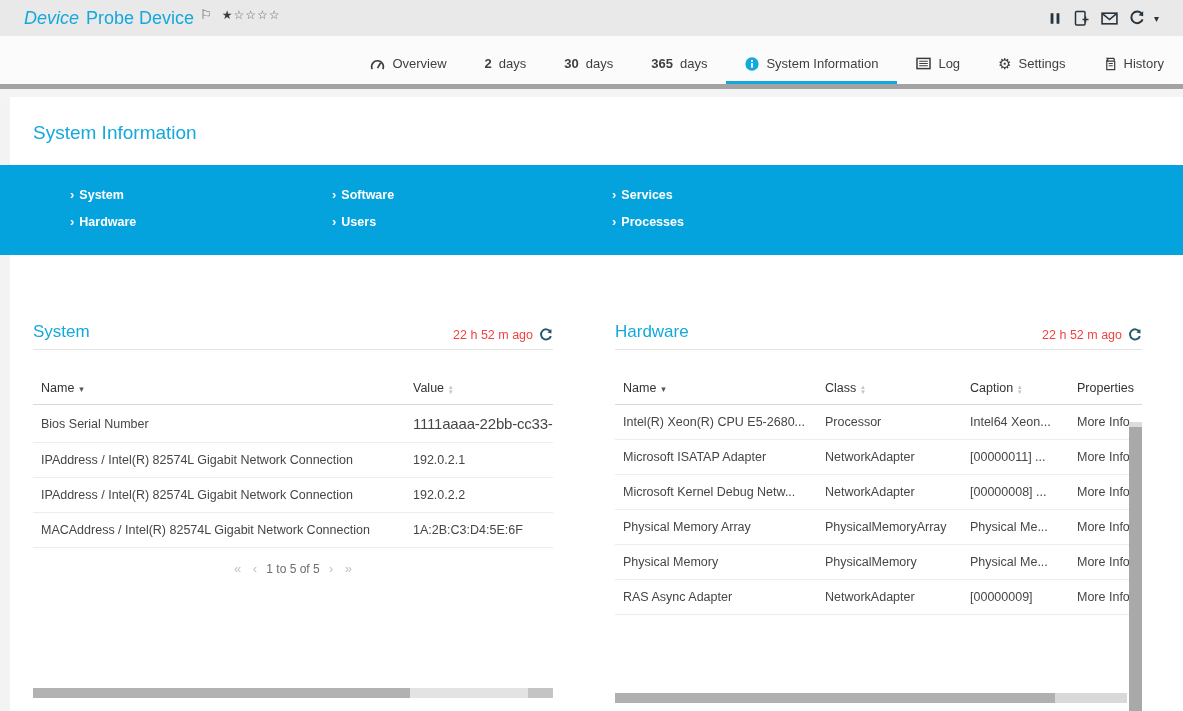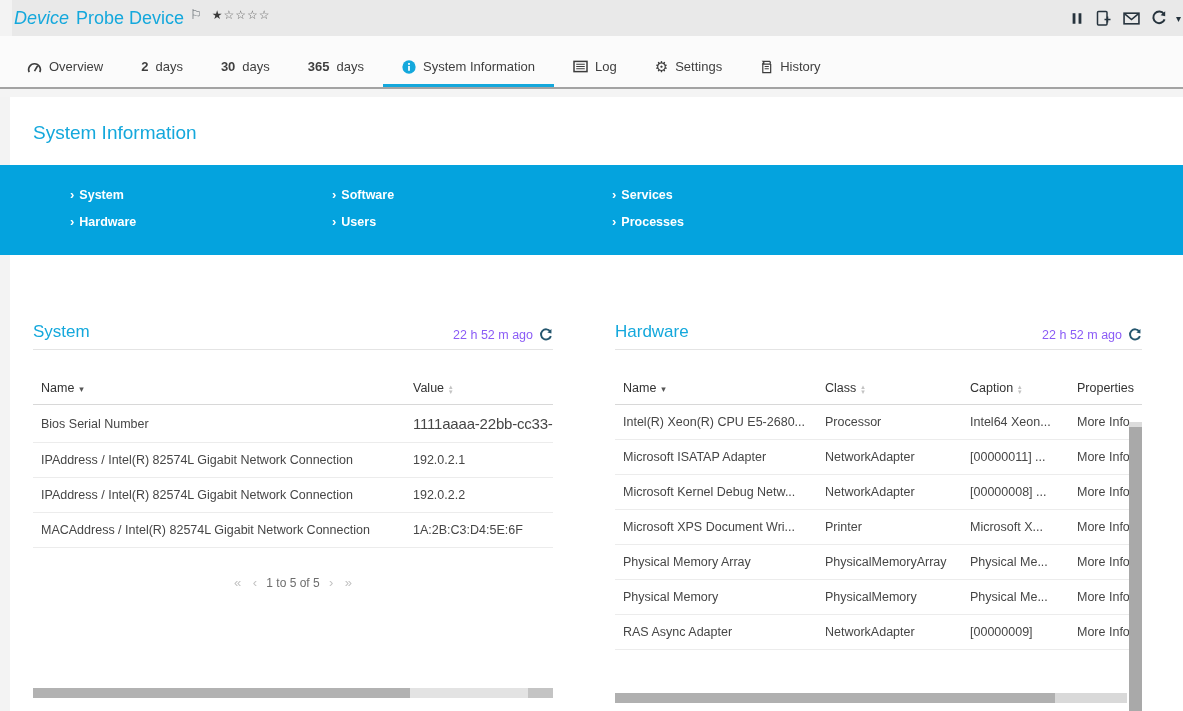--- a/index.html
+++ b/index.html
@@ -5,34 +5,34 @@
   * { box-sizing: border-box; }
   html,body { margin:0; padding:0; }
   body {
     width:1183px; height:711px; overflow:hidden;
     font-family:"Liberation Sans", sans-serif;
     background:#f3f3f3; color:#444;
   }
   svg { display:block; }
 
   
-  .topbar { height:36px; background:#e9e9e9; display:flex; align-items:center; padding:0 2px;margin-left:12px; }
+  .topbar { height:36px; background:#e9e9e9; display:flex; align-items:center; padding:0 24px; }
   .device-title { font-size:18px; color:#14a8dc; display:flex; align-items:baseline; }
   .device-type { font-style:italic; margin-right:7px; }
   .flag { margin:0 10px 8px 6px; color:#5a6268; font-size:13px; cursor:pointer; }
   .stars { font-size:12px; letter-spacing:1px; margin-bottom:6px; cursor:pointer; }
   .star-full { color:#3a3a3a; }
   .star-empty { color:#666; }
   .topbar-actions { margin-left:auto; display:flex; align-items:center; gap:11px; color:#26333d; }
   .topbar-actions .act { cursor:pointer; display:flex; align-items:center; }
   .chev-down { font-size:10px; color:#26333d; margin-left:-2px; }
 
   
   .tabs-wrap { height:61px; background:#fbfbfb; display:flex; flex-direction:column; justify-content:flex-end; }
-  .tabs { display:flex; align-items:flex-end; border-bottom:2px solid #a3a3a3; padding-left:8px; }
+  .tabs { display:flex; align-items:flex-end; border-bottom:5px solid #a3a3a3; padding-left:8px;justify-content:flex-end; }
   .tab { display:flex; align-items:center; gap:7px; padding:9px 19px 10px 19px; font-size:13px;
          color:#3f3f3f; cursor:pointer; white-space:nowrap; border-bottom:3px solid transparent; }
   .tab .num { font-weight:bold; }
   .tab.active { border-bottom:3px solid #14a8dc; }
   .tab .ticon { color:#3c3c3c; }
   .gear-glyph { font-size:15px; line-height:14px; }
   .substrip { height:8px; background:#f4f4f4; }
 
   
   .panel { margin-left:10px; width:1173px; background:#fff; height:614px; }
@@ -47,35 +47,35 @@
   .ql-chev { margin-right:5px; font-size:13px; font-weight:bold; }
 
   
   .content { display:flex; padding:67px 0 0 23px; height:456px; position:relative; }
   .col-left  { width:520px; position:relative; }
   .col-right { width:527px; margin-left:62px; position:relative; overflow:hidden; }
 
   .panel-head { display:flex; justify-content:space-between; align-items:flex-end;
                 border-bottom:1px solid #e4e4e4; padding-bottom:7px; }
   .panel-title { color:#14a8dc; font-size:17px; }
-  .updated { color:#8b5cf6; font-size:12.5px; display:flex; align-items:center; gap:6px; }
+  .updated { color:#ef4444; font-size:12.5px; display:flex; align-items:center; gap:6px; }
   .updated .ricon { color:#24566e; cursor:pointer; }
 
   table.grid { border-collapse:collapse; width:100%; margin-top:31px; table-layout:fixed; }
   .grid th { text-align:left; font-weight:normal; font-size:12.5px; color:#333;
              padding:0 0 9px 8px; border-bottom:1px solid #d8d8d8; cursor:pointer; white-space:nowrap; overflow:hidden; }
   .grid td { font-size:12.5px; color:#464646; padding:10px 4px 10px 8px; border-bottom:1px solid #ececec;
              white-space:nowrap; overflow:hidden; }
   .grid td.small { font-size:15px; letter-spacing:-0.2px; }
   .sort-desc { color:#555; font-size:9px; margin-left:5px; }
   .sort-both { display:inline-flex; flex-direction:column; vertical-align:middle; margin-left:5px;
                font-size:7px; line-height:5px; color:#c3c3c3; }
   .more-link { color:#3f2b52; cursor:pointer; }
 
-  .pagination { margin-top:27px; text-align:center; font-size:12px; color:#777; }
+  .pagination { margin-top:13px; text-align:center; font-size:12px; color:#777; }
   .pg-arrow { color:#c2c2c2; cursor:pointer; padding:0 4px; font-size:13px; }
   .pg-label { color:#6d6d6d; padding:0 2px; }
 
   
   .hscroll-left { position:absolute; left:0; bottom:13px; width:520px; height:10px; background:#e3e3e3; }
   .hscroll-left .thumb { position:absolute; left:0; top:0; width:377px; height:10px; background:#b2b2b2; cursor:pointer; }
   .hscroll-left .corner { position:absolute; right:0; top:0; width:25px; height:10px; background:#c4c4c4; }
 
   .hscroll-right { position:absolute; left:0; bottom:8px; width:512px; height:10px; background:#d9d9d9; }
   .hscroll-right .thumb { position:absolute; left:0; top:0; width:440px; height:10px; background:#b0b0b0; cursor:pointer; }
@@ -331,26 +331,20 @@
             <td>[00000011] ...</td>
             <td class="more-link">More Info</td>
           </tr>
           <tr>
             <td>Microsoft Kernel Debug Netw...</td>
             <td>NetworkAdapter</td>
             <td>[00000008] ...</td>
             <td class="more-link">More Info</td>
           </tr>
           <tr>
-            <td>Microsoft XPS Document Wri...</td>
-            <td>Printer</td>
-            <td>Microsoft X...</td>
-            <td class="more-link">More Info</td>
-          </tr>
-          <tr>
             <td>Physical Memory Array</td>
             <td>PhysicalMemoryArray</td>
             <td>Physical Me...</td>
             <td class="more-link">More Info</td>
           </tr>
           <tr>
             <td>Physical Memory</td>
             <td>PhysicalMemory</td>
             <td>Physical Me...</td>
             <td class="more-link">More Info</td>

